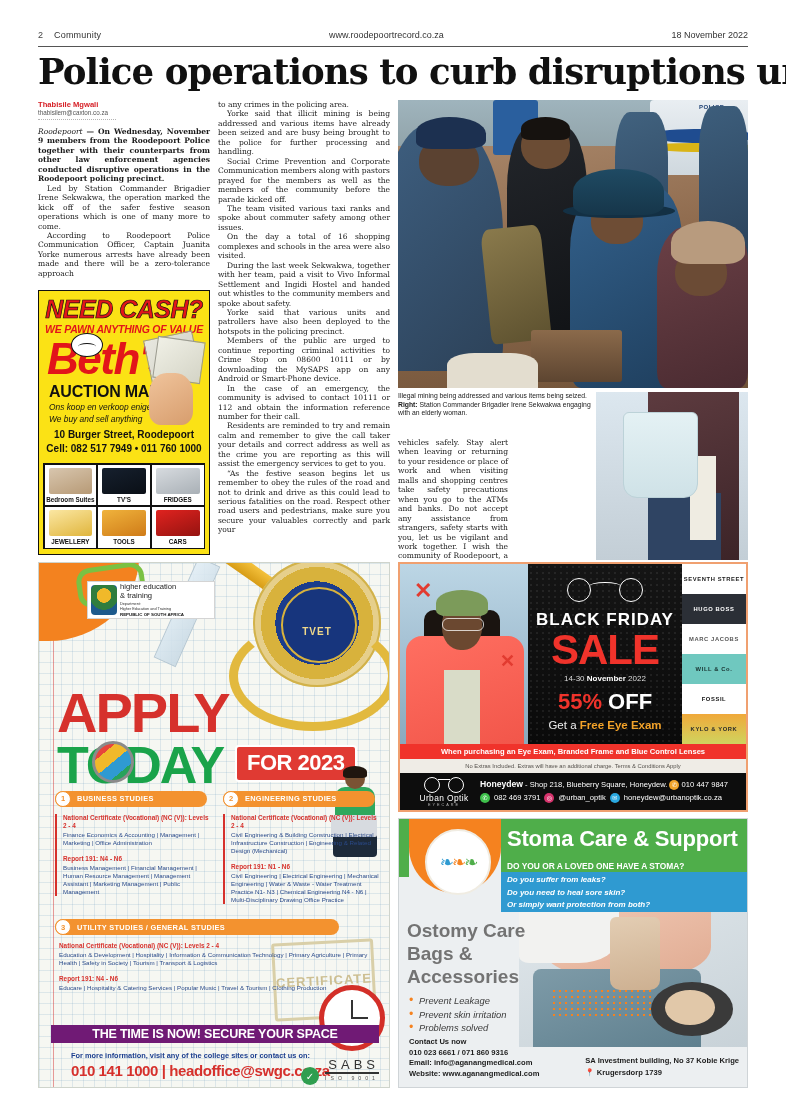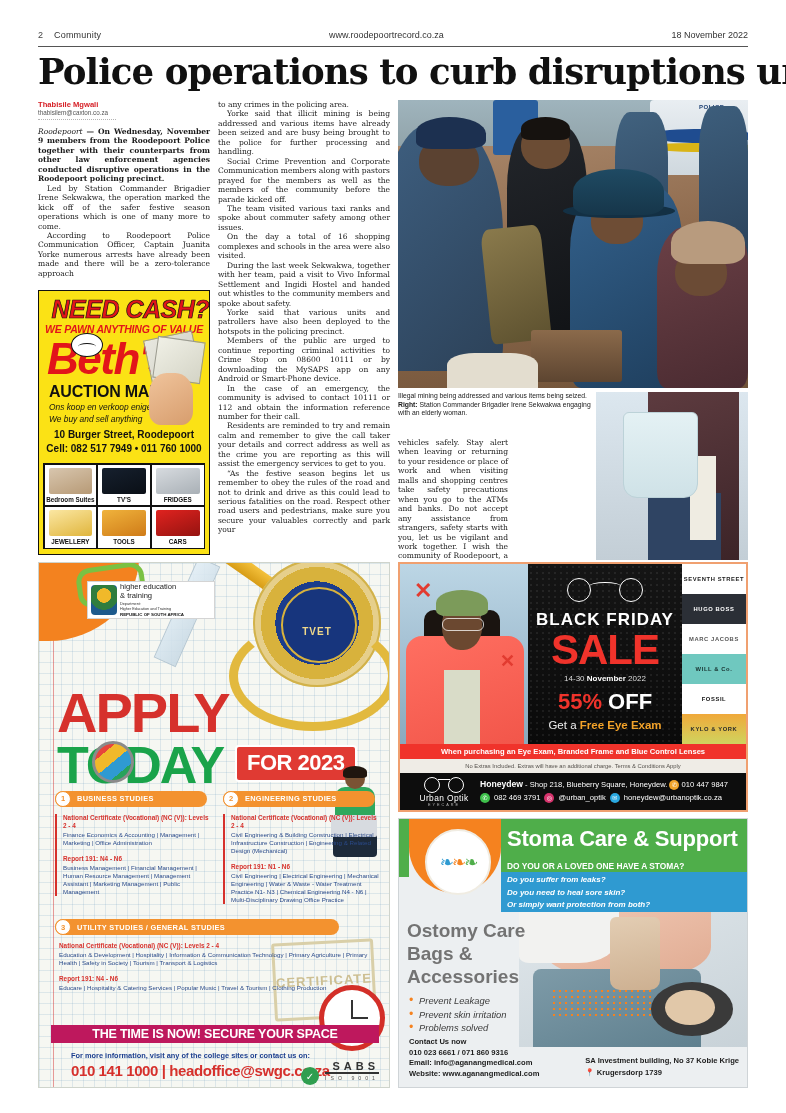--- a/index.html
+++ b/index.html
@@ -263,21 +263,21 @@
     position: absolute;
     left: 38px; top: 290px;
     width: 172px; height: 265px;
     background: #fbe215;
     border: 1.5px solid #111;
     box-sizing: border-box;
     overflow: hidden;
   }
   .beths-need {
     position: absolute; left: 0; top: 4px; width: 100%;
-    text-align: right;
+    text-align: center;
     font-family: "Liberation Sans", sans-serif;
     font-size: 25px; font-weight: 700;
     color: #e2151a;
     letter-spacing: -0.5px;
     -webkit-text-stroke: 0.7px #111;
     font-style: italic;
   }
   .beths-pawn {
     position: absolute; left: 0; top: 32px; width: 100%;
     text-align: center;
@@ -587,37 +587,37 @@
     border: 5px solid #d32f28;
   }
   .swgc-clock::before, .swgc-clock::after {
     content: ""; position: absolute; background: #333;
   }
   .swgc-clock::before { left: 48%; top: 18%; width: 2px; height: 32%; }
   .swgc-clock::after { left: 48%; top: 48%; width: 30%; height: 2px; }
   .swgc-banner {
     position: absolute; left: 12px; right: 10px; bottom: 44px;
     height: 18px;
-    background: #be185d;
+    background: #701a75;
     display: flex; align-items: center; justify-content: center;
   }
   .swgc-banner span {
     color: #fff; font-size: 12.5px; font-weight: 700; letter-spacing: -.2px;
   }
   .swgc-footer {
     position: absolute; left: 32px; bottom: 8px;
   }
   .swgc-f1 { font-size: 7.4px; font-weight: 700; color: #1c3f8f; }
   .swgc-f2 { font-size: 15px; font-weight: 700; color: #d6312c; margin-top: 2px; letter-spacing: -.4px; }
   .swgc-sabs {
     position: absolute; right: 10px; bottom: 6px;
     text-align: right;
   }
   .sabs-word {
-    font-size: 11px; font-weight: 700; color: #333; letter-spacing: 4px;
+    font-size: 13px; font-weight: 400; color: #333; letter-spacing: 4px;
     border-bottom: 2px solid #333;
   }
   .sabs-iso { font-size: 5.2px; color: #555; letter-spacing: 4px; margin-top: 1px; }
   .sabs-tick {
     position: absolute; right: 70px; bottom: 2px;
     width: 18px; height: 18px; border-radius: 50%;
     background: #2f9e4f; color: #fff;
     font-size: 10px;
     display: flex; align-items: center; justify-content: center;
   }

